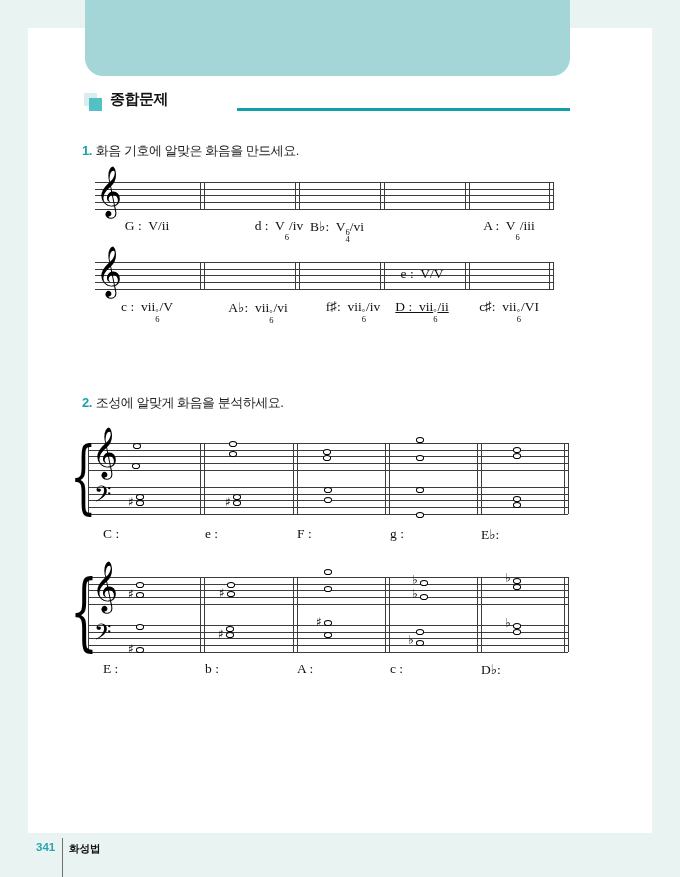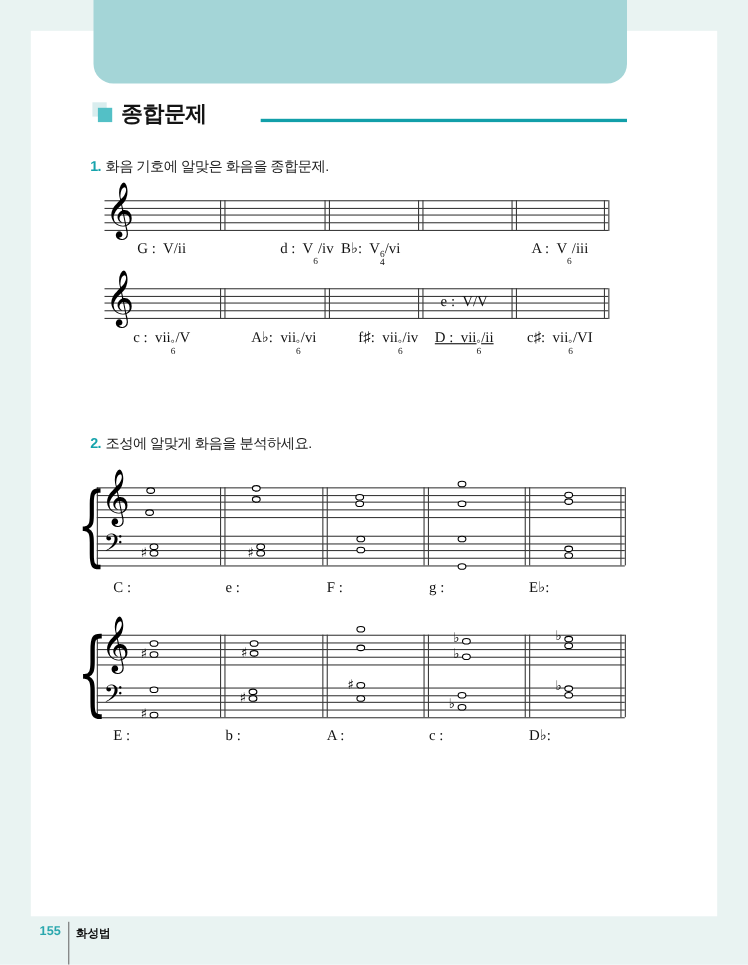--- a/index.html
+++ b/index.html
@@ -6,21 +6,21 @@
   body{
     position:relative;width:680px;height:877px;overflow:hidden;
     background:#e9f3f2;
     font-family:"Liberation Sans","DejaVu Sans",sans-serif;
   }
   .abs{position:absolute;}
   .sheet{left:28px;top:28px;width:624px;height:805px;background:#ffffff;}
   .header-block{left:85px;top:0;width:485px;height:76px;background:#a4d5d7;border-radius:0 0 18px 18px;}
   .bullet-light{left:84px;top:93px;width:13px;height:13px;background:#d9edee;}
   .bullet-dark{left:89px;top:98px;width:13px;height:13px;background:#53c0c6;}
-  .page-title{left:110px;top:90px;font-size:20px;font-weight:bold;color:#141414;letter-spacing:-0.5px;}
+  .page-title{left:110px;top:90px;font-size:15px;font-weight:bold;color:#141414;letter-spacing:-0.5px;}
   .title-rule{left:237px;top:108px;width:333px;height:3px;background:#129fa9;}
   .prob-heading{font-size:13px;color:#222;letter-spacing:-0.5px;}
   .prob-num{color:#16a3ac;font-weight:bold;margin-right:4px;}
   #prob1{left:82px;top:142px;}
   #prob2{left:82px;top:394px;}
   
   .staff,.gsys{position:absolute;}
   .sline{position:absolute;left:0;width:100%;height:1px;background:#3c3c3c;}
   .bar{position:absolute;width:3px;border-left:1px solid #3c3c3c;border-right:1px solid #3c3c3c;}
   .lbar{position:absolute;width:1px;background:#3c3c3c;}
@@ -49,21 +49,21 @@
 
 <div class="abs sheet"></div>
 <div class="abs header-block"></div>
 
 <div class="abs bullet-light"></div>
 <div class="abs bullet-dark"></div>
 <div class="abs page-title">종합문제</div>
 <div class="abs title-rule"></div>
 
 <div class="abs prob-heading" id="prob1">
-  <span class="prob-num">1.</span><span>화음 기호에 알맞은 화음을 종합문제.</span>
+  <span class="prob-num">1.</span><span>화음 기호에 알맞은 화음을 만드세요.</span>
 </div>
 <div class="abs prob-heading" id="prob2">
   <span class="prob-num">2.</span><span>조성에 알맞게 화음을 분석하세요.</span>
 </div>
 
 <div class="staff" id="p1s1" style="left:95px;top:182px;width:458px;height:28px;">
     <div class="sline" style="top: 0px;"></div>
     <div class="sline" style="top: 6.65px;"></div>
     <div class="sline" style="top: 13.3px;"></div>
     <div class="sline" style="top: 19.95px;"></div>
@@ -236,15 +236,15 @@
     <div class="note" style="left: 415.8px; top: 640px;"></div>
     <span class="accid" style="left: 408px; top: 634px;">♭</span>
     <div class="note" style="left: 512.8px; top: 578px;"></div>
     <span class="accid" style="left: 505px; top: 572px;">♭</span>
     <div class="note" style="left: 512.8px; top: 584px;"></div>
     <div class="note" style="left: 512.8px; top: 623px;"></div>
     <span class="accid" style="left: 505px; top: 617px;">♭</span>
     <div class="note" style="left: 512.8px; top: 629px;"></div>
   </div>
 
-<div class="abs footer-num">155</div>
+<div class="abs footer-num">341</div>
 <div class="abs footer-divider"></div>
 <div class="abs footer-title">화성법</div>
 
 </body></html>

